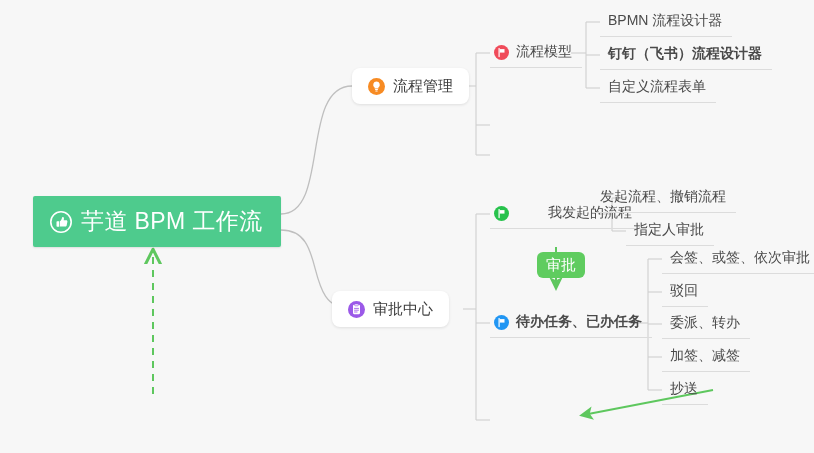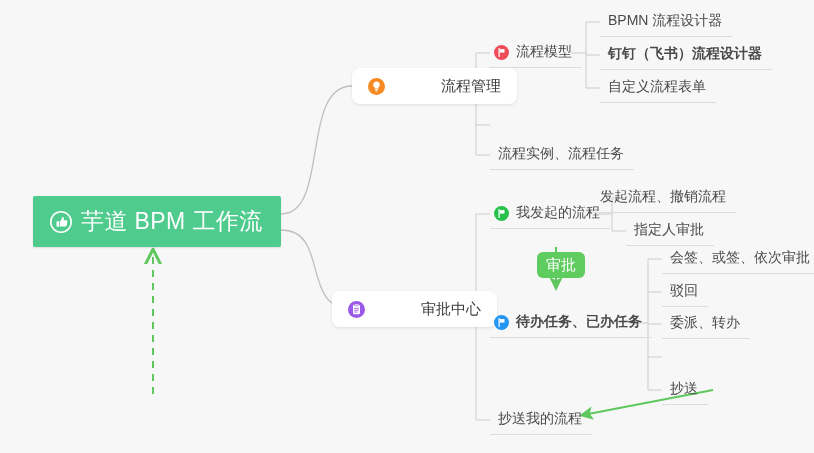--- a/index.html
+++ b/index.html
@@ -56,21 +56,20 @@
     letter-spacing: 0.4px;
   }
 
   
   .node-card {
     background: #ffffff;
     border-radius: 8px;
     box-shadow: 0 1px 3px rgba(0,0,0,0.10);
     padding: 0 16px;
     height: 36px;
-    gap: 48px;
   }
   .node-card .label {
     color: #3c3c3c;
     font-size: 15px;
   }
 
   
   .node-text {
     height: 31px;
     padding: 0 10px 0 8px;
@@ -216,37 +215,34 @@
     <span class="label">BPMN 流程设计器</span>
   </div>
   <div class="node node-text" style="left:600px; top:39px;font-weight:bold;">
     <span class="label">钉钉（飞书）流程设计器</span>
   </div>
   <div class="node node-text" style="left:600px; top:72px;">
     <span class="label">自定义流程表单</span>
   </div>
 
 
-  <div class="node node-text" style="left:490px; top:139px;">
-    <span class="label">流程实例、流程任务</span>
-  </div>
 
   <div class="node node-card" style="left:332px; top:291px;">
     <span class="icon icon-card">
       <svg width="17" height="17" viewBox="0 0 17 17">
         <circle cx="8.5" cy="8.5" r="8.5" fill="#9b59e8"></circle>
         <rect x="5.0" y="3.8" width="7.0" height="9.4" rx="1.1" fill="#ffffff"></rect>
         <rect x="6.6" y="2.9" width="3.8" height="1.9" rx="0.9" fill="#ffffff" stroke="#9b59e8" stroke-width="0.7"></rect>
         <path d="M6.5 7.4 h4.0 M6.5 9.2 h4.0 M6.5 11.0 h2.6" stroke="#9b59e8" stroke-width="0.85" stroke-linecap="round"></path>
       </svg>
     </span>
     <span class="label">审批中心</span>
   </div>
 
-  <div class="node node-text with-icon" style="left:490px; top:198px;">
+  <div class="node node-text with-icon" style="left:490px; top:198px;gap:32px;">
     <span class="icon icon-text">
       <svg width="15" height="15" viewBox="0 0 15 15">
         <circle cx="7.5" cy="7.5" r="7.5" fill="#27c24c"></circle>
         <path d="M5.1 3.6 v8.0" stroke="#ffffff" stroke-width="1.2" stroke-linecap="round" fill="none"></path>
         <path d="M5.7 4.1 h4.8 v3.5 h-4.8 z" fill="#ffffff"></path>
       </svg>
     </span>
     <span class="label">我发起的流程</span>
   </div>
 
@@ -270,26 +266,26 @@
 
   <div class="node node-text" style="left:662px; top:243px;">
     <span class="label">会签、或签、依次审批</span>
   </div>
   <div class="node node-text" style="left:662px; top:276px;">
     <span class="label">驳回</span>
   </div>
   <div class="node node-text" style="left:662px; top:308px;">
     <span class="label">委派、转办</span>
   </div>
+  <div class="node node-text" style="left:662px; top:341px;">
+    <span class="label">加签、减签</span>
+  </div>
   <div class="node node-text" style="left:662px; top:374px;">
     <span class="label">抄送</span>
   </div>
 
-  <div class="node node-text" style="left:490px; top:404px;">
-    <span class="label">抄送我的流程</span>
-  </div>
 
   <div class="node node-pill" style="left:537px; top:252px;">
     <span class="label">审批</span>
   </div>
 
 
 </div>
 
 </body></html>

